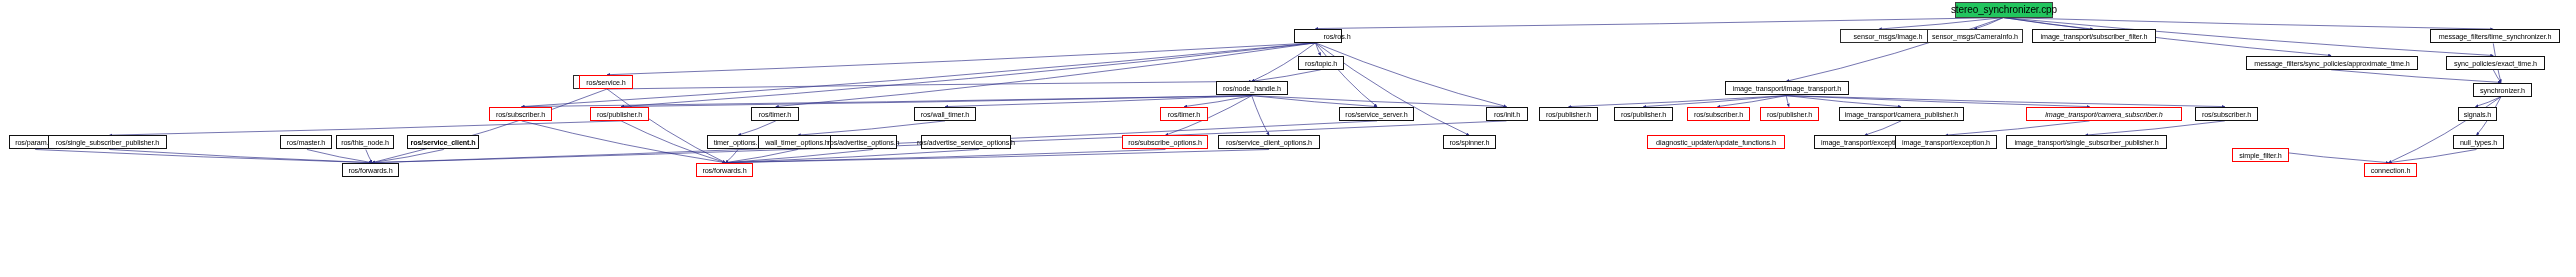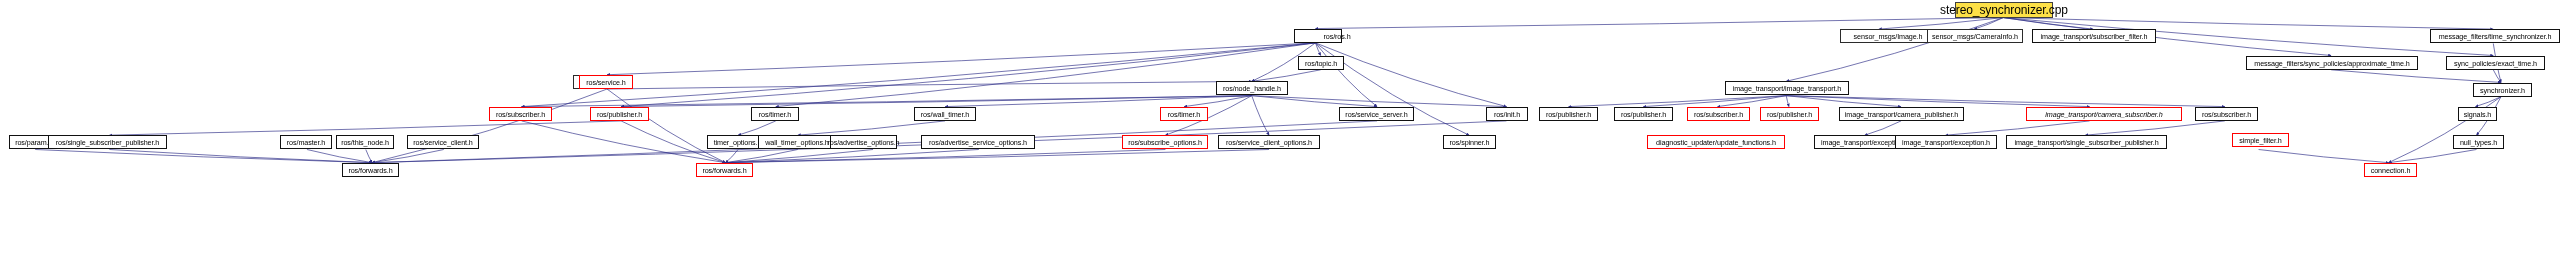--- a/index.html
+++ b/index.html
@@ -23,24 +23,24 @@
     background:#ffffff;
     color:#000000;
     font-size:7.2px;
     line-height:1;
     white-space:nowrap;
     padding:0 3.9px;
     letter-spacing:-0.1px;
   }
   .node.red{border-color:#ff0000;}
   .node.root{
-    background:#fde047;
+    background:#22c55e;
     border:0.6px solid #404040;
     border-width:0.6px 1.1px 1.1px 0.6px;
-    font-size:12px;
+    font-size:10px;
     height:15.4px;
   }
   .node.thick{border-width:0.6px 1.1px 1.1px 0.6px;border-color:#111111;}
 </style>
 </head>
 <body>
 
 <div id="graph">
   <svg id="edges" xmlns="http://www.w3.org/2000/svg" viewBox="0 0 4681 504" width="2576" height="277">
       <defs>
@@ -140,31 +140,31 @@
     <div class="node red" style="left: 1687px; top: 107px; width: 63px;">ros/subscriber.h</div>
     <div class="node red" style="left: 1760px; top: 107px; width: 59px;">ros/publisher.h</div>
     <div class="node thick" style="left: 1839px; top: 107px; width: 125px;">image_transport/camera_publisher.h</div>
     <div class="node red" style="left: 2026px; top: 107px; width: 156px; font-style: italic;">image_transport/camera_subscriber.h</div>
     <div class="node thick" style="left: 2195px; top: 107px; width: 63px;">ros/subscriber.h</div>
     <div class="node thick" style="left: 2458px; top: 107px; width: 39px;">signals.h</div>
     <div class="node thick" style="left: 8.8px; top: 135px; width: 50px;">ros/param.h</div>
     <div class="node thick" style="left: 48px; top: 135px; width: 119px;">ros/single_subscriber_publisher.h</div>
     <div class="node thick" style="left: 280px; top: 135px; width: 52px;">ros/master.h</div>
     <div class="node thick" style="left: 336px; top: 135px; width: 58px;">ros/this_node.h</div>
-    <div class="node thick" style="left: 407px; top: 135px; width: 72px;">ros/service_client.h</div>
+    <div class="node thick" style="left: 407px; top: 135px; width: 72px; font-weight: bold;">ros/service_client.h</div>
     <div class="node thick" style="left: 707px; top: 135px; width: 61px;">timer_options.h</div>
     <div class="node thick" style="left: 758px; top: 135px; width: 78px;">wall_timer_options.h</div>
     <div class="node thick" style="left: 830px; top: 135px; width: 67px;">ros/advertise_options.h</div>
-    <div class="node thick" style="left: 921px; top: 135px; width: 114px;">ros/advertise_service_options.h</div>
+    <div class="node thick" style="left: 921px; top: 135px; width: 90px;">ros/advertise_service_options.h</div>
     <div class="node red" style="left: 1122px; top: 135px; width: 86px;">ros/subscribe_options.h</div>
     <div class="node thick" style="left: 1218px; top: 135px; width: 102px;">ros/service_client_options.h</div>
     <div class="node thick" style="left: 1443px; top: 135px; width: 53px;">ros/spinner.h</div>
     <div class="node red" style="left: 1647px; top: 135px; width: 138px;">diagnostic_updater/update_functions.h</div>
     <div class="node thick" style="left: 1814px; top: 135px; width: 102px;">image_transport/exception.h</div>
     <div class="node thick" style="left: 1895px; top: 135px; width: 102px;">image_transport/exception.h</div>
     <div class="node thick" style="left: 2006px; top: 135px; width: 161px;">image_transport/single_subscriber_publisher.h</div>
-    <div class="node red" style="left: 2232px; top: 133px; width: 57px;">simple_filter.h</div>
+    <div class="node red" style="left: 2232px; top: 148px; width: 57px;">simple_filter.h</div>
     <div class="node thick" style="left: 2453px; top: 135px; width: 51px;">null_types.h</div>
     <div class="node thick" style="left: 342px; top: 163px; width: 57px;">ros/forwards.h</div>
     <div class="node red" style="left: 696px; top: 163px; width: 57px;">ros/forwards.h</div>
     <div class="node red" style="left: 2364px; top: 163px; width: 53px;">connection.h</div>
   </div>
 
 
 </body></html>

